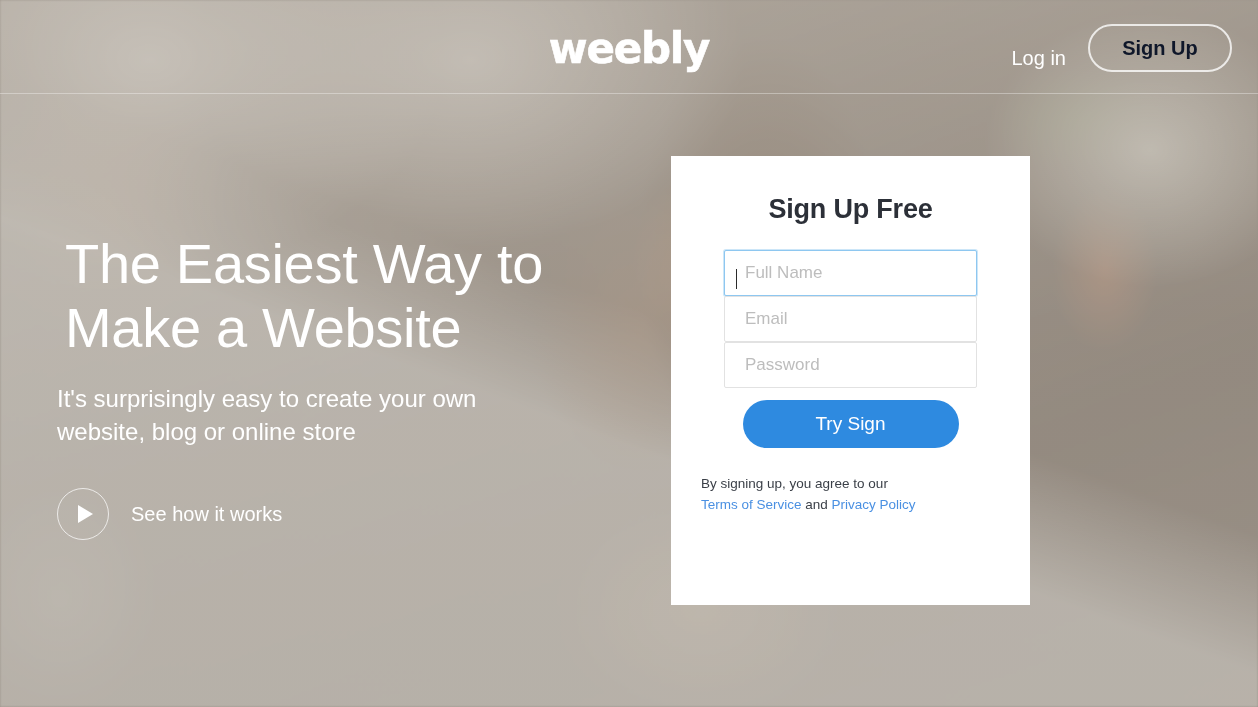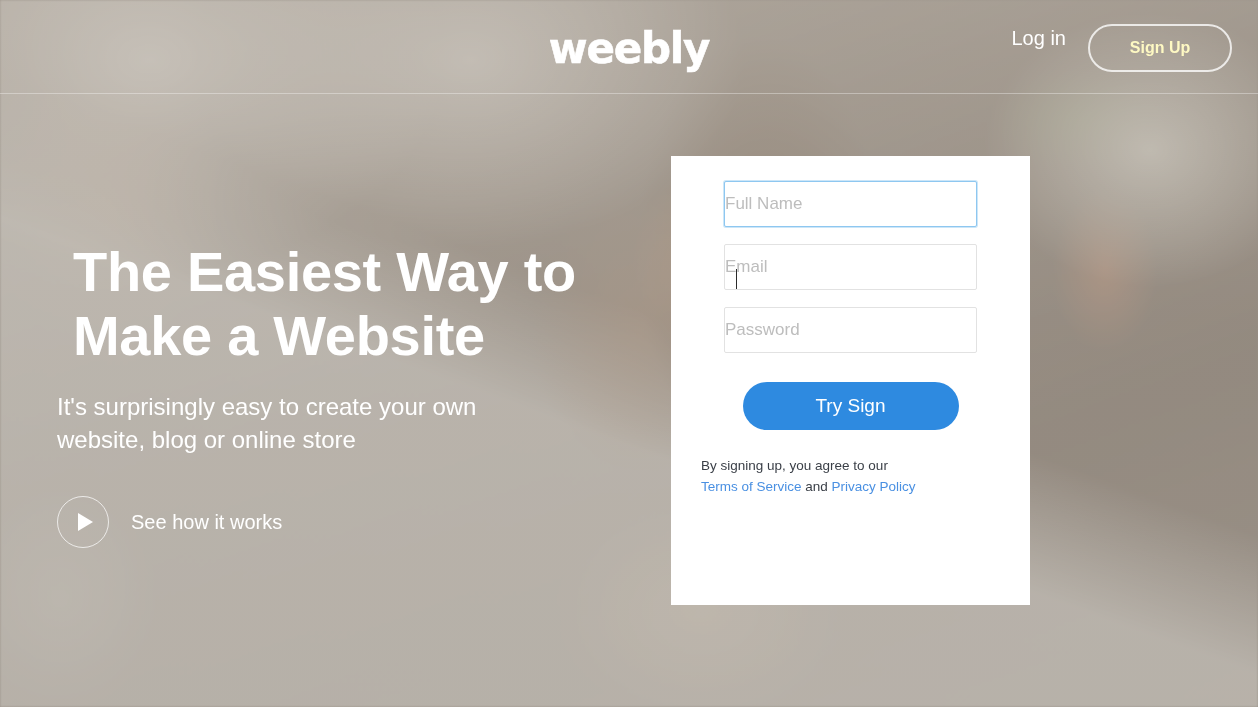--- a/index.html
+++ b/index.html
@@ -86,62 +86,62 @@
     letter-spacing: -1.2px;
     font-family: "DejaVu Sans", sans-serif;
     -webkit-text-stroke: 0.6px #ffffff;
     user-select: none;
   }
   .nav {
     position: absolute;
     right: 26px;
     top: 24px;
     display: flex;
-    align-items: flex-start;
+    align-items: flex-end;
     gap: 18px;
   }
   .login-link {
     color: #ffffff;
     font-size: 20px;
     line-height: 24px;
     text-decoration: none;
     padding: 2px 4px;
     white-space: nowrap;
   }
   .signup-btn {
     display: inline-flex;
     align-items: center;
     justify-content: center;
     width: 144px;
     height: 48px;
     border: 2px solid rgba(255,255,255,0.78);
     border-radius: 26px;
-    color: #fef9c3;
-    font-size: 16px;
+    color: #0f172a;
+    font-size: 20px;
     font-weight: 700;
     background: transparent;
     cursor: pointer;
     box-sizing: border-box;
     font-family: "Liberation Sans", sans-serif;
   }
 
   
   .hero {
     position: absolute;
     left: 57px;
     top: 224px;
     z-index: 4;
     width: 560px;
   }
   .hero-title {
-    margin: 16px;
+    margin: 8px;
     color: #ffffff;
     font-size: 56px;
     line-height: 64px;
-    font-weight: 700;
+    font-weight: 400;
     letter-spacing: -0.3px;
     white-space: pre-line;
   }
   .hero-sub {
     margin: 22px 0 0 0;
     color: #ffffff;
     font-size: 24px;
     line-height: 33px;
     font-weight: 400;
     white-space: pre-line;
@@ -206,22 +206,21 @@
   .field {
     width: 100%;
     height: 46px;
     box-sizing: border-box;
     border: 1px solid #e2e2e2;
     border-radius: 2px;
     background: #ffffff;
     font-size: 17px;
     font-family: "Liberation Sans", sans-serif;
     color: #333333;
-    padding: 0 0;
-    margin-bottom: 17px;
+    padding: 0 20px;
     outline: none;
   }
   .field::placeholder { color: #bdbdbd; opacity: 1; }
   .field.focused {
     border: 1px solid #8ec7f0;
     box-shadow: 0 0 0 1px rgba(142,199,240,0.45);
   }
   .caret {
     position: absolute;
     left: 736px;
@@ -287,20 +286,21 @@
 website, blog or online store</p>
     <div class="video-row">
       <span class="play-circle">
         <span class="play-tri"></span>
       </span>
       <span class="video-label">See how it works</span>
     </div>
   </div>
 
   <div class="card">
+    <h2 class="card-title">Sign Up Free</h2>
 
     <div class="form">
       <input class="field focused" type="text" placeholder="Full Name" style="">
       <input class="field" type="text" placeholder="Email" style="">
       <input class="field" type="password" placeholder="Password" style="">
     </div>
 
     <div class="submit-wrap">
       <button class="try-btn">Try Sign</button>
     </div>

